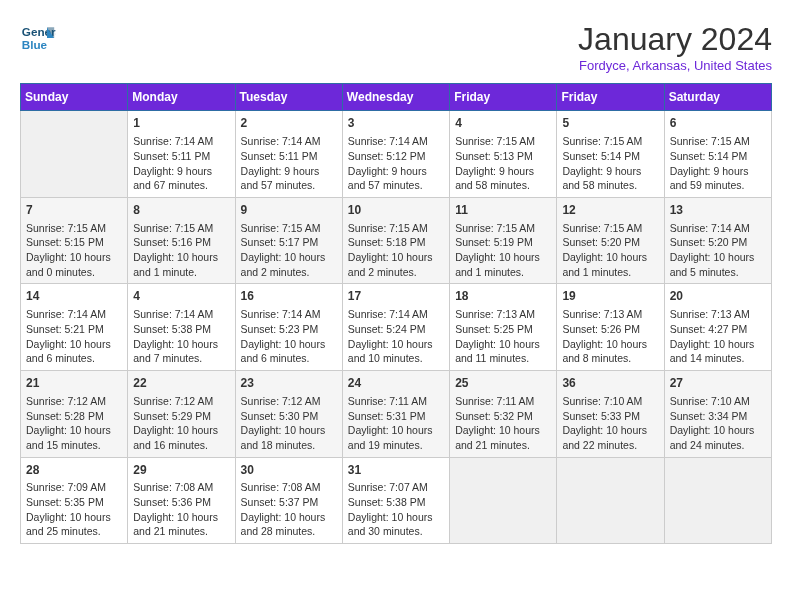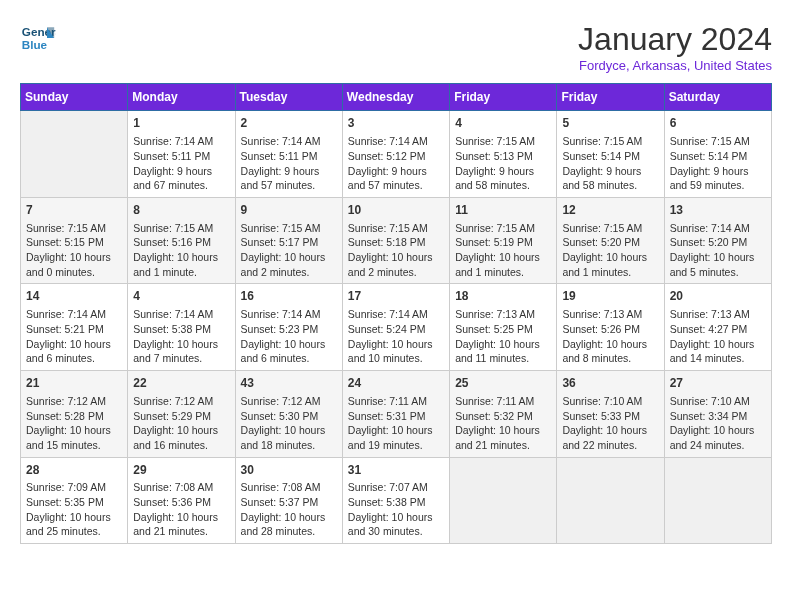--- a/index.html
+++ b/index.html
@@ -268,21 +268,21 @@
           <div class="cell-content">and 15 minutes.</div>
         </td>
         <td>
           <span class="day-num">22</span>
           <div class="cell-content">Sunrise: 7:12 AM</div>
           <div class="cell-content">Sunset: 5:29 PM</div>
           <div class="cell-content">Daylight: 10 hours</div>
           <div class="cell-content">and 16 minutes.</div>
         </td>
         <td>
-          <span class="day-num">43</span>
+          <span class="day-num">23</span>
           <div class="cell-content">Sunrise: 7:12 AM</div>
           <div class="cell-content">Sunset: 5:30 PM</div>
           <div class="cell-content">Daylight: 10 hours</div>
           <div class="cell-content">and 18 minutes.</div>
         </td>
         <td>
           <span class="day-num">24</span>
           <div class="cell-content">Sunrise: 7:11 AM</div>
           <div class="cell-content">Sunset: 5:31 PM</div>
           <div class="cell-content">Daylight: 10 hours</div>

